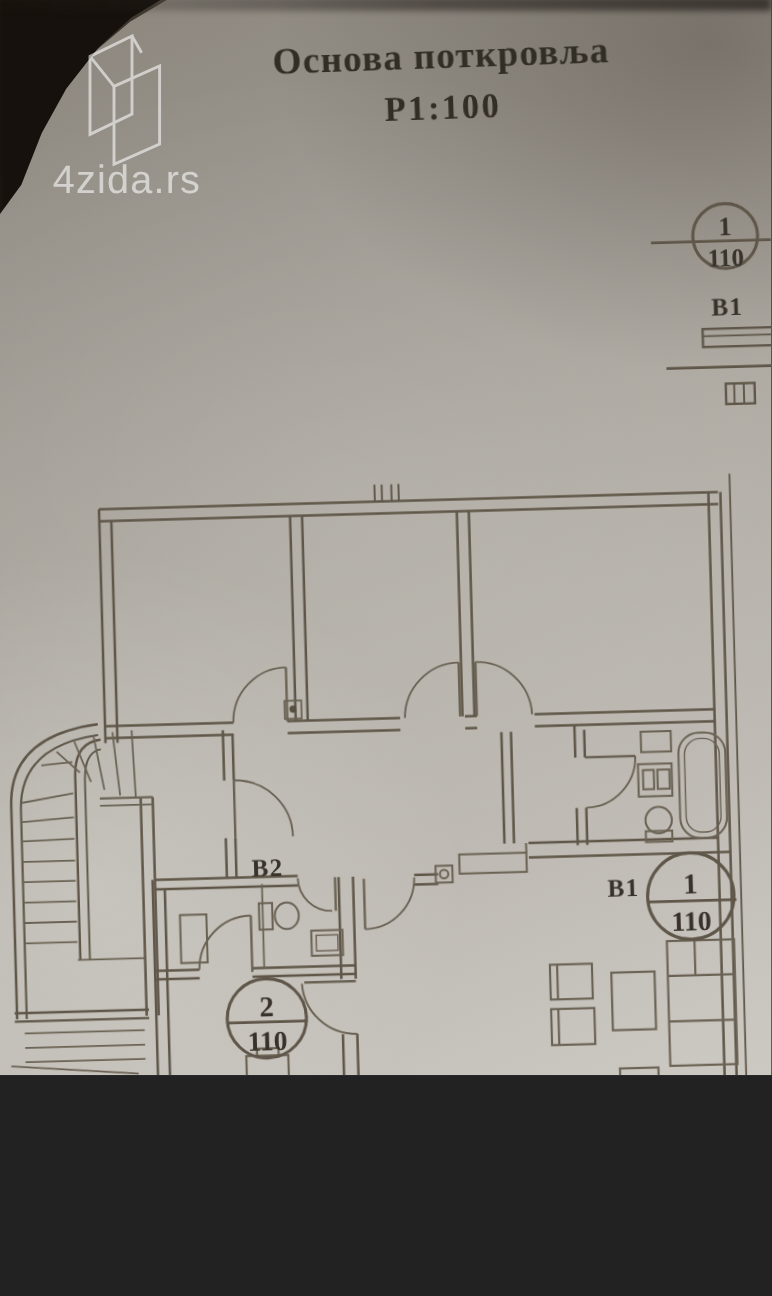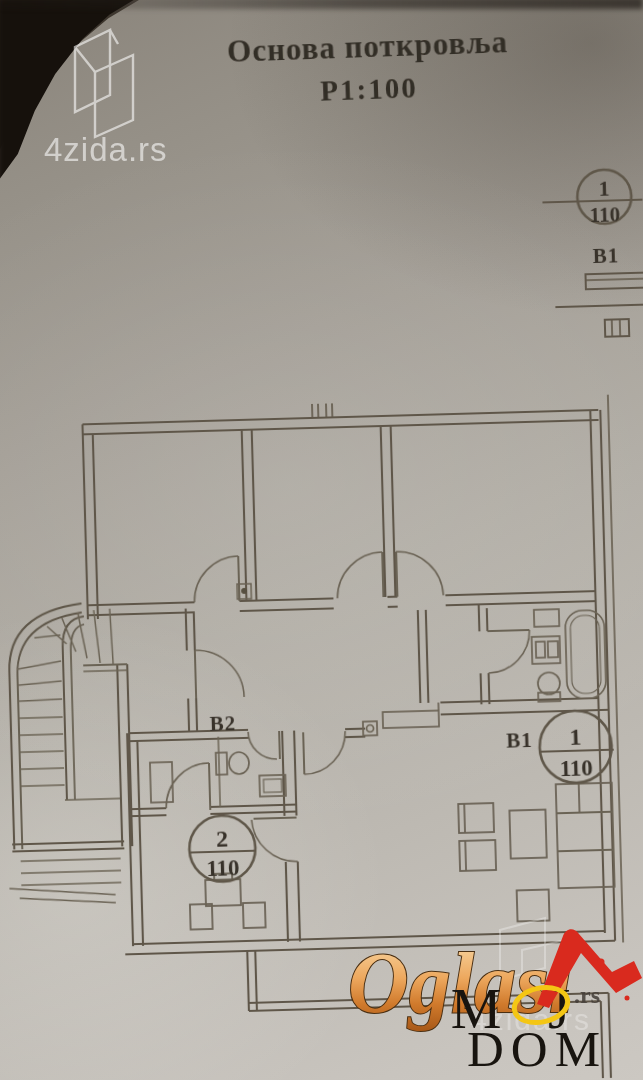--- a/index.html
+++ b/index.html
@@ -1,16 +1,16 @@
 <!DOCTYPE html>
 <html><head>
 <meta charset="utf-8">
 <style>
   html,body{margin:0;padding:0;background:#222;}
-  .photo{position:relative;width:643px;height:1080px;overflow:hidden;
+  .photo{position:relative;width:643px;height:896px;overflow:hidden;
     background:linear-gradient(158deg,#8a847b 0%,#969188 16%,#a39e96 34%,#b1ada5 54%,#bdb9b2 74%,#c8c4be 92%,#ccc8c2 100%);
     font-family:"Liberation Serif",serif;}
   .shade{position:absolute;inset:0;pointer-events:none;}
   .shade.tr{background:radial-gradient(ellipse 560px 420px at 92% 4%,rgba(62,55,47,.38),rgba(62,55,47,0) 65%);}
   .shade.bl{background:radial-gradient(ellipse 520px 460px at 12% 82%,rgba(255,255,250,.20),rgba(255,255,250,0) 60%);}
   .shade.mid{background:radial-gradient(ellipse 700px 500px at 45% 45%,rgba(255,255,252,.10),rgba(0,0,0,0) 70%);}
   .topstrip{position:absolute;top:-3px;left:0;width:100%;height:12px;pointer-events:none;
     background:linear-gradient(90deg,rgba(38,33,28,.08),rgba(38,33,28,.55) 55%,rgba(38,33,28,.75));
     filter:blur(2.5px);}
   .wedge2{position:absolute;top:-10px;left:-12px;width:215px;height:235px;pointer-events:none;

